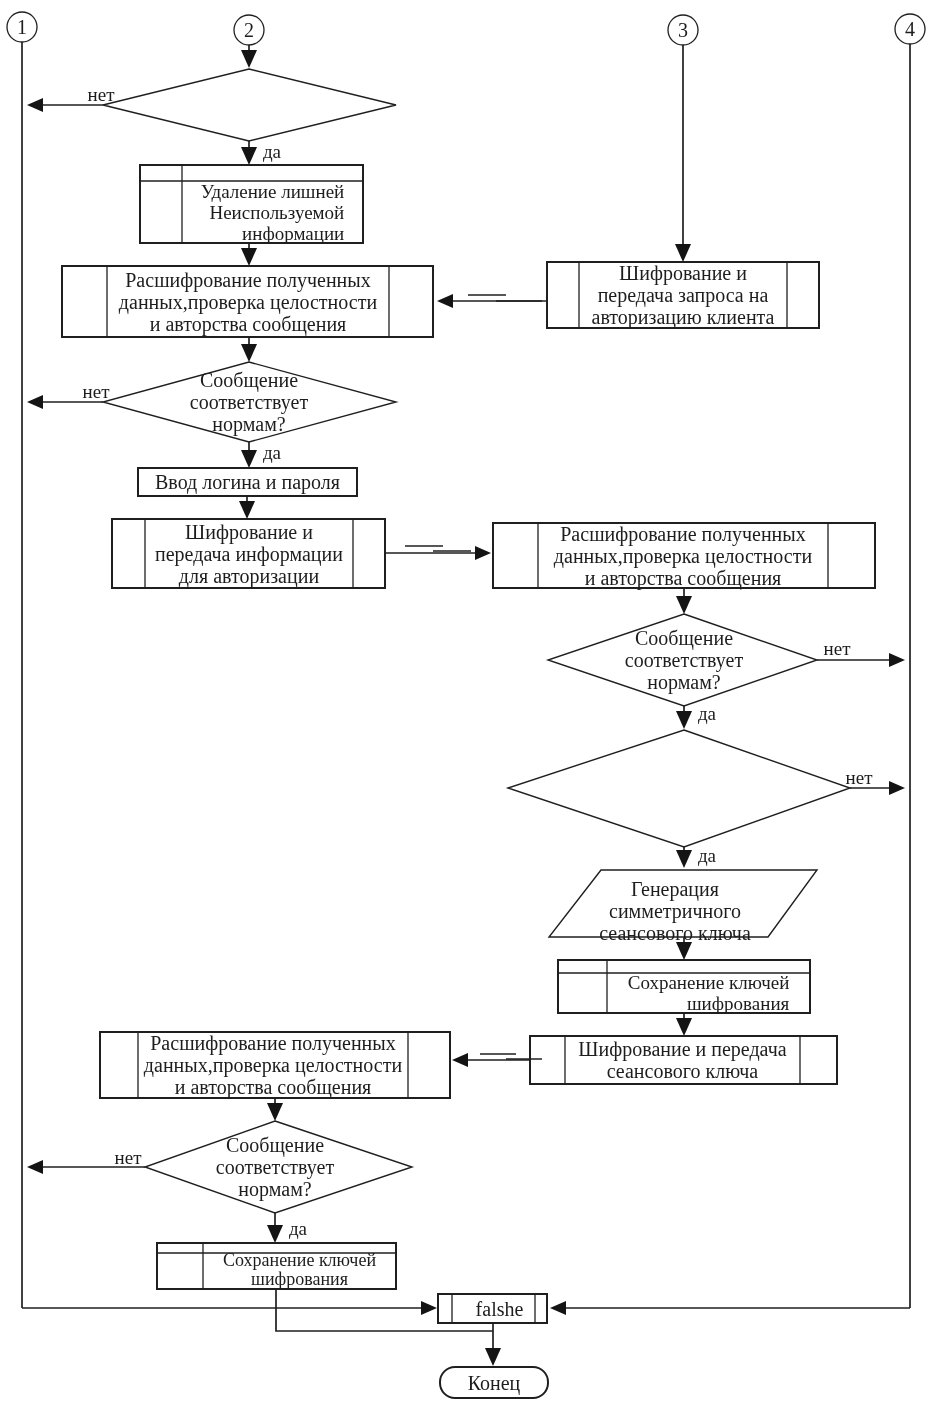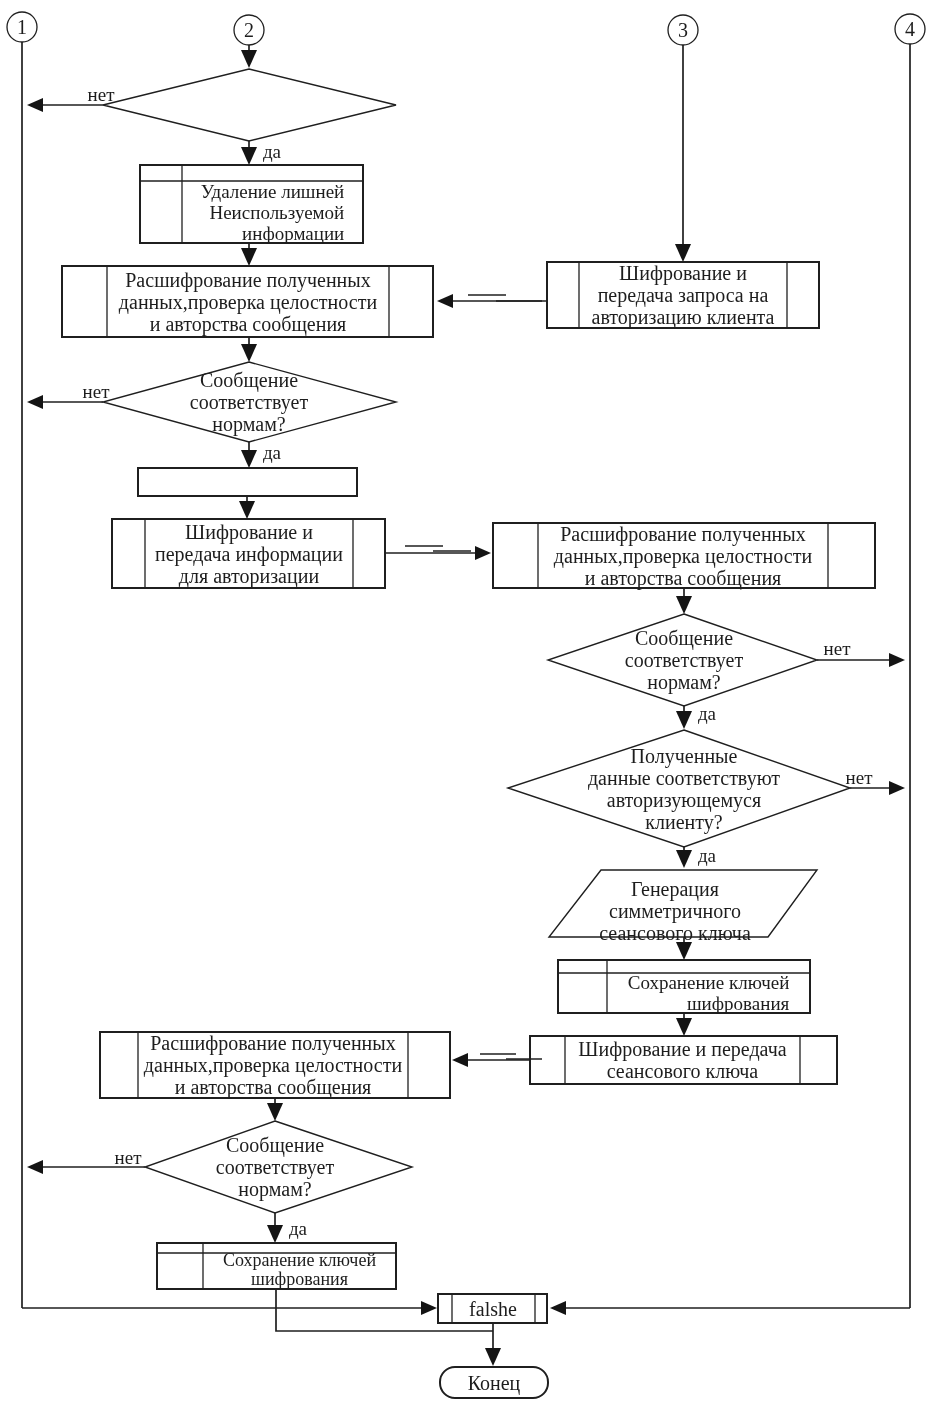--- a/index.html
+++ b/index.html
@@ -264,39 +264,36 @@
 <div class="lbl fs20" style="left:580px;top:262px;width:206px;height:66px;">Шифрование и
 передача запроса на
 авторизацию клиента</div>
 
 <div class="lbl fs20" style="left:149px;top:369px;width:200px;height:66px;">Сообщение
 соответствует
 нормам?</div>
 <div class="lbl fs19" style="left:74px;top:381px;width:44px;height:20px;">нет</div>
 <div class="lbl fs19" style="left:254px;top:442px;width:36px;height:20px;">да</div>
 
+<div class="lbl fs20" style="left:139px;top:469px;width:217px;height:26px;">Ввод логина и пароля</div>
 
 <div class="lbl fs20" style="left:146px;top:521px;width:206px;height:66px;">Шифрование и
 передача информации
 для авторизации</div>
 
 <div class="lbl fs20" style="left:541px;top:523px;width:284px;height:65px;">Расшифрование полученных
 данных,проверка целостности
 и авторства сообщения</div>
 
 <div class="lbl fs20" style="left:584px;top:627px;width:200px;height:66px;">Сообщение
 соответствует
 нормам?</div>
 <div class="lbl fs19" style="left:815px;top:638px;width:44px;height:20px;">нет</div>
 <div class="lbl fs19" style="left:689px;top:703px;width:36px;height:20px;">да</div>
 
-<div class="lbl fs20" style="left:564px;top:744px;width:240px;height:89px;">Полученные
-данные соответствуют
-авторизующемуся
-клиенту?</div>
 <div class="lbl fs19" style="left:837px;top:767px;width:44px;height:20px;">нет</div>
 <div class="lbl fs19" style="left:689px;top:845px;width:36px;height:20px;">да</div>
 
 <div class="lbl fs20" style="left:565px;top:871px;width:220px;height:79px;">Генерация
 симметричного
 сеансового ключа</div>
 
 <div class="lbl fs19" style="left:608px;top:972px;width:201px;height:41px;">Сохранение ключей
 шифрования</div>
 
@@ -309,17 +306,17 @@
 
 <div class="lbl fs20" style="left:175px;top:1135px;width:200px;height:64px;">Сообщение
 соответствует
 нормам?</div>
 <div class="lbl fs19" style="left:106px;top:1147px;width:44px;height:20px;">нет</div>
 <div class="lbl fs19" style="left:280px;top:1218px;width:36px;height:20px;">да</div>
 
 <div class="lbl fs18" style="left:204px;top:1251px;width:191px;height:38px;">Сохранение ключей
 шифрования</div>
 
-<div class="lbl fs20" style="left:452px;top:1295px;width:82px;height:27px;border-radius:7px;">falshe</div>
+<div class="lbl fs20" style="left:452px;top:1295px;width:95px;height:27px;border-radius:7px;">falshe</div>
 
 <div class="lbl fs20" style="left:440px;top:1369px;width:108px;height:28px;">Конец</div>
 
 </div>
 
 </body></html>

